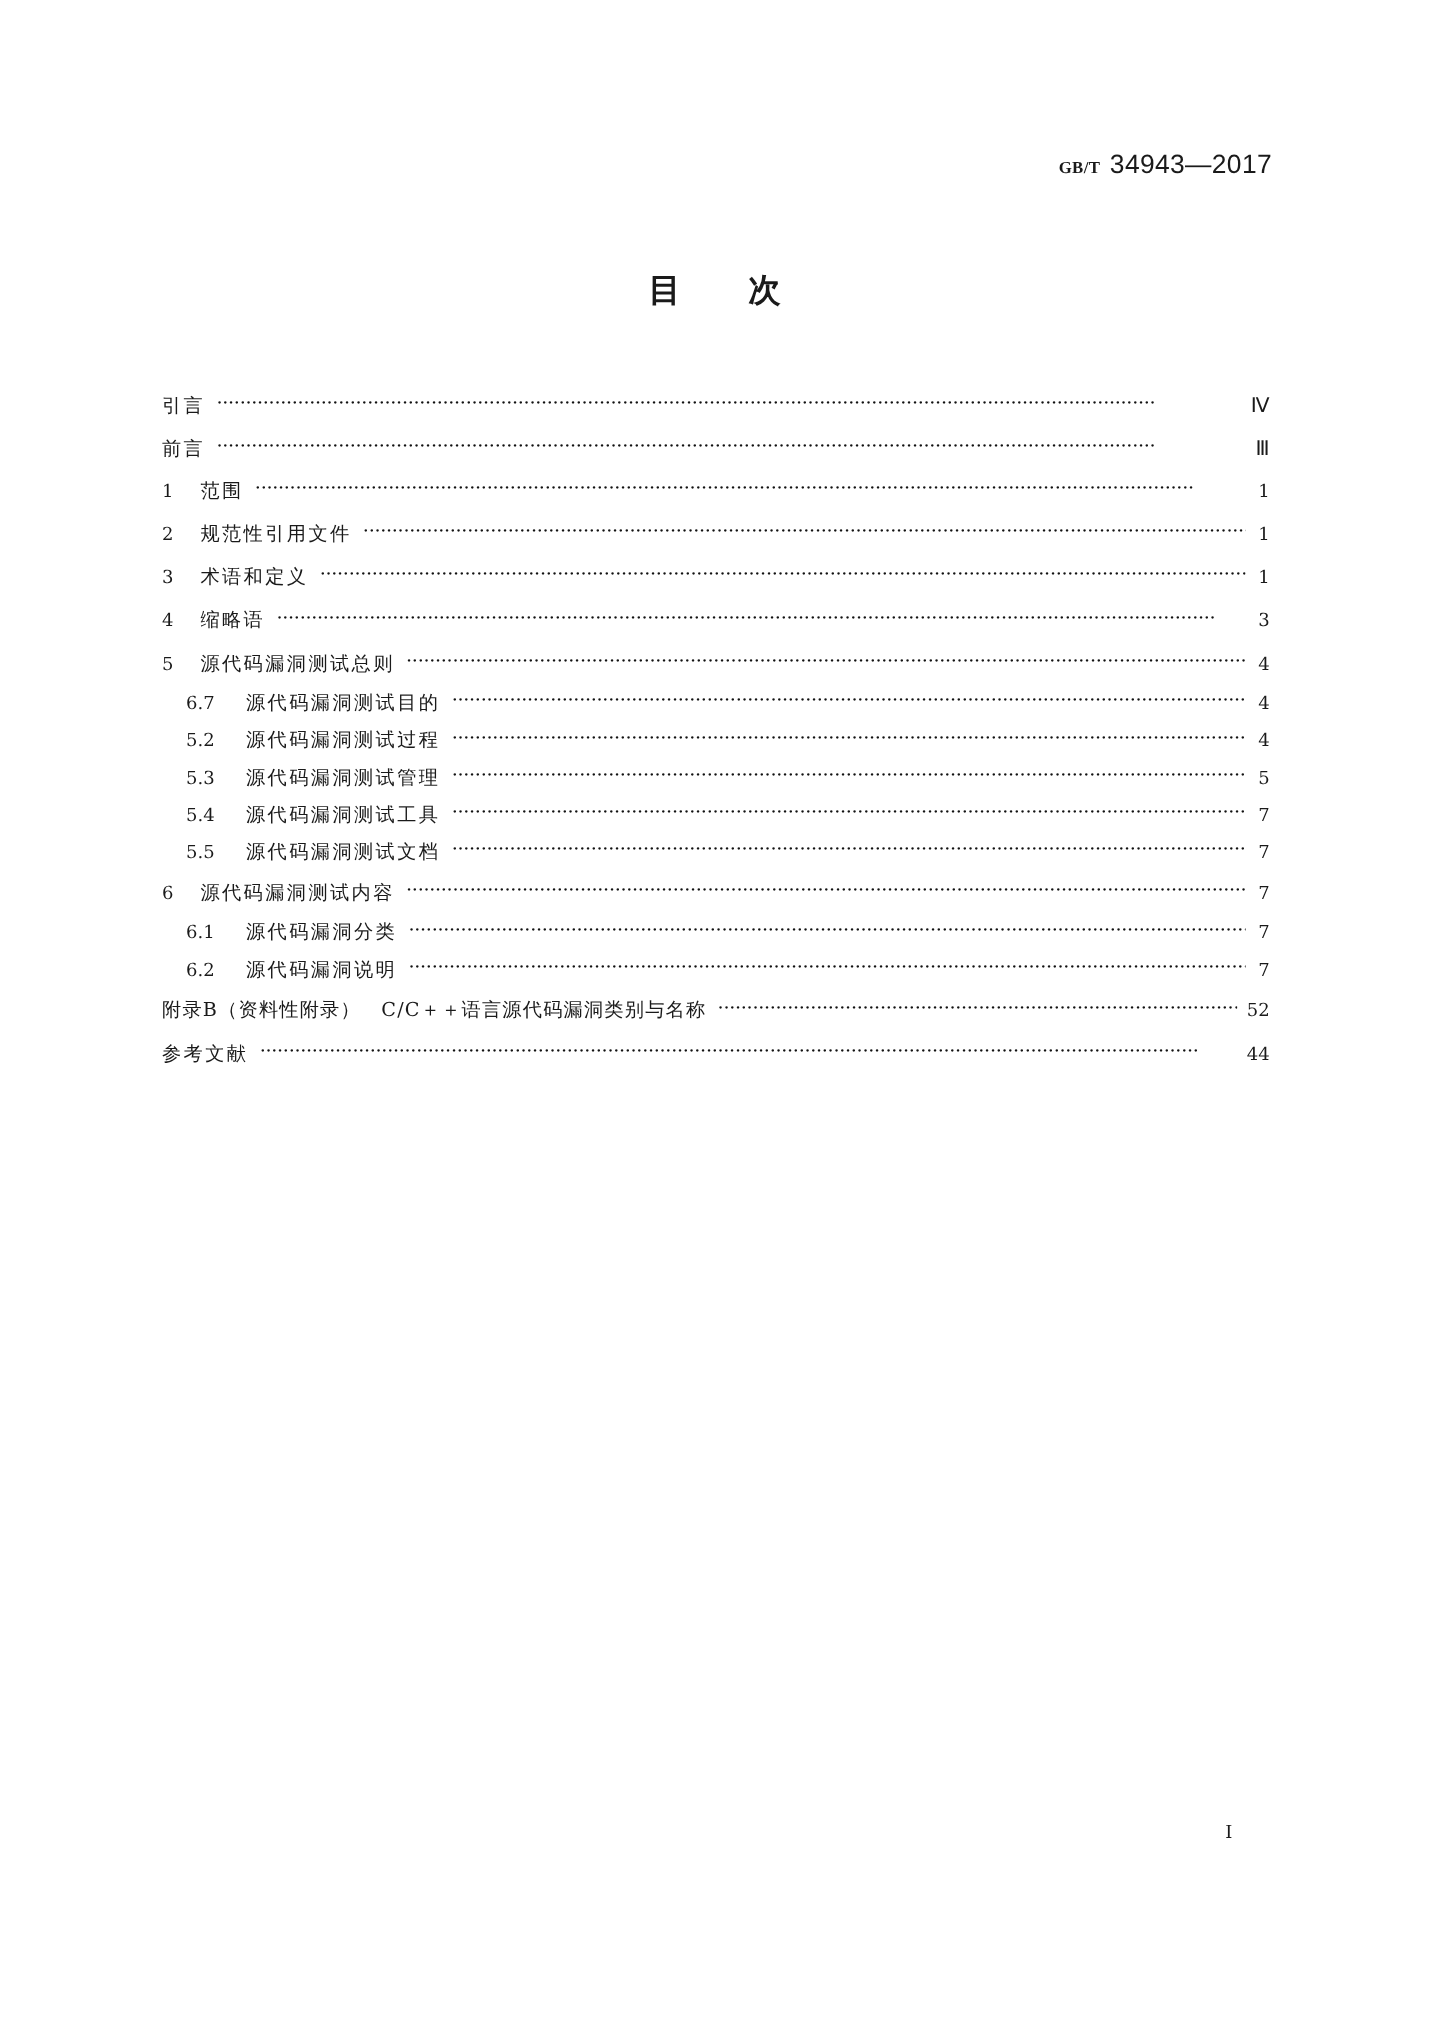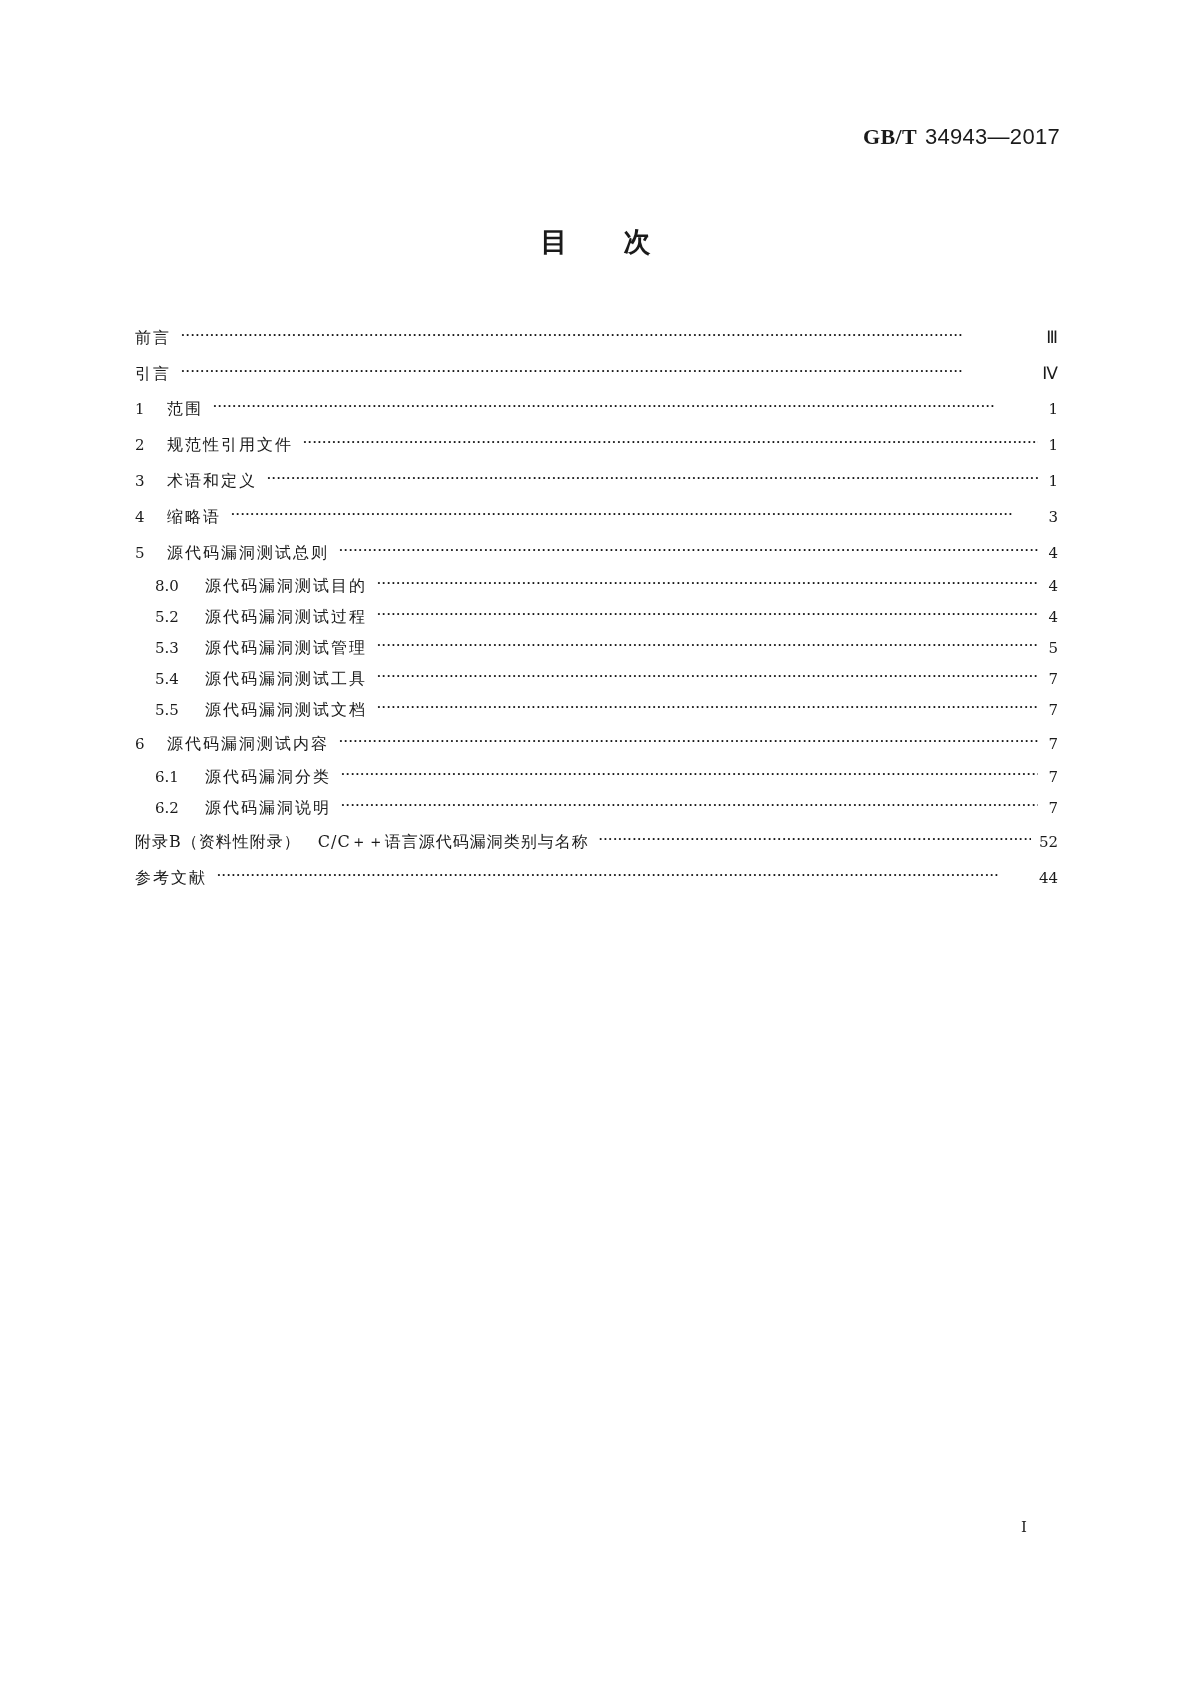--- a/index.html
+++ b/index.html
@@ -19,21 +19,21 @@
       position: absolute;
       top: 124px;
       right: 131px;
       font-size: 17px;
       letter-spacing: 0.3px;
       white-space: nowrap;
     }
     .std-code .prefix {
       font-family: "Liberation Serif", serif;
       font-weight: bold;
-      font-size: 22px;
+      font-size: 14px;
     }
     .std-code .num {
       font-family: "Liberation Sans", sans-serif;
       font-size: 22px;
       margin-left: 8px;
     }
     .toc-title {
       position: absolute;
       top: 224px;
       left: 0;
@@ -108,28 +108,28 @@
 <body>
 
 <div class="std-code">
   <span class="prefix">GB/T</span><span class="num">34943—2017</span>
 </div>
 
 <div class="toc-title">目次</div>
 
 <div class="toc">
   <div class="toc-row">
+    <span class="label">引言</span>
+    <span class="leader"></span>
+    <span class="page roman">Ⅳ</span>
+  </div>
+  <div class="toc-row">
     <span class="label">前言</span>
     <span class="leader"></span>
     <span class="page roman">Ⅲ</span>
-  </div>
-  <div class="toc-row">
-    <span class="label">引言</span>
-    <span class="leader"></span>
-    <span class="page roman">Ⅳ</span>
   </div>
   <div class="toc-row">
     <span class="num">1</span>
     <span class="label">范围</span>
     <span class="leader"></span>
     <span class="page">1</span>
   </div>
   <div class="toc-row">
     <span class="num">2</span>
     <span class="label">规范性引用文件</span>
@@ -148,21 +148,21 @@
     <span class="leader"></span>
     <span class="page">3</span>
   </div>
   <div class="toc-row level1-tight">
     <span class="num">5</span>
     <span class="label">源代码漏洞测试总则</span>
     <span class="leader"></span>
     <span class="page">4</span>
   </div>
   <div class="toc-row sub">
-    <span class="num">8.0</span>
+    <span class="num">6.7</span>
     <span class="label">源代码漏洞测试目的</span>
     <span class="leader"></span>
     <span class="page">4</span>
   </div>
   <div class="toc-row sub">
     <span class="num">5.2</span>
     <span class="label">源代码漏洞测试过程</span>
     <span class="leader"></span>
     <span class="page">4</span>
   </div>

